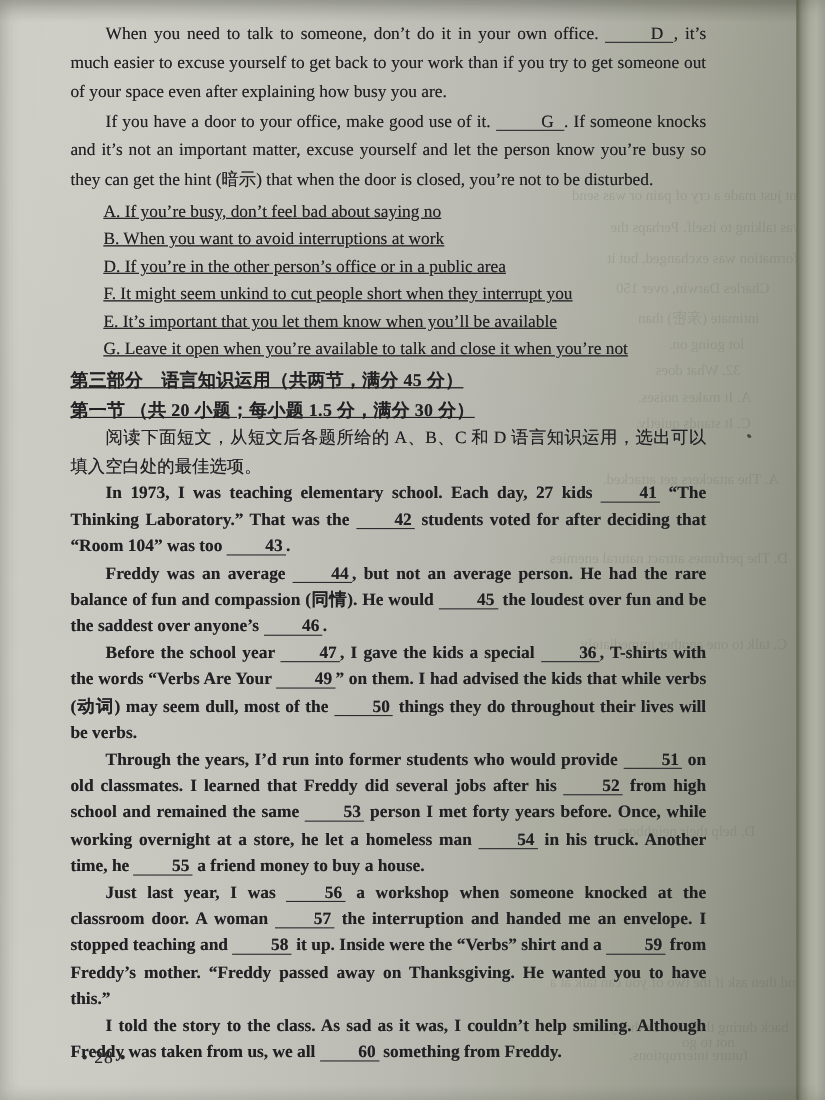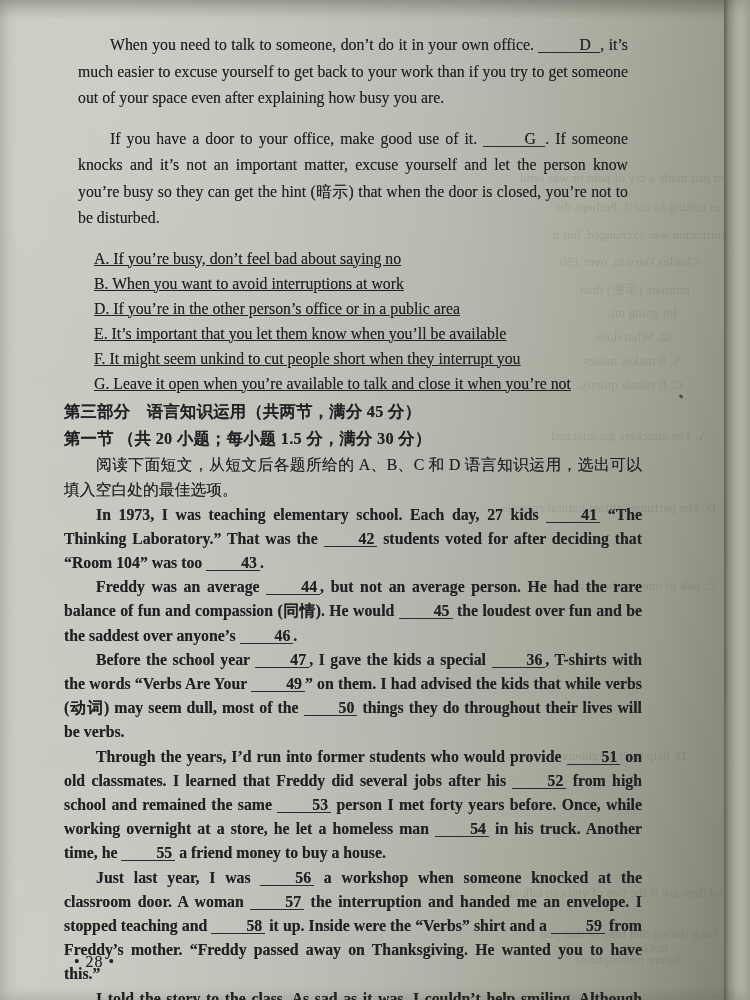--- a/index.html
+++ b/index.html
@@ -22,24 +22,24 @@
   }
   .edge-strip{
     position:absolute;top:0;bottom:0;right:0;width:26px;
     background:linear-gradient(to right,#61644f 0%,#8b8e7e 18%,#a8ab9c 45%,#b4b7a8 70%,#aeb1a2 100%);
   }
   .content{
     position:absolute;left:64px;top:18px;width:578px;
     color:#212124;font-size:15.8px;
     text-shadow:0 0 0.6px rgba(35,35,40,0.55);
   }
-  .reading p{margin:14px;text-indent:32px;text-align:justify;line-height:26.5px;}
+  .reading p{margin:0;text-indent:32px;text-align:justify;line-height:26.5px;}
   .options{margin:3px 0 2px 30px;line-height:25px;text-decoration:underline;}
   .option{white-space:nowrap;}
-  .heading{font-weight:700;line-height:27px;font-size:16.3px;letter-spacing:0.3px;}
+  .heading{font-weight:700;line-height:27px;font-size:16.3px;letter-spacing:0.3px;text-decoration:underline;}
   .instructions{margin:0;text-indent:32px;text-align:justify;line-height:25.5px;}
   .cloze p{margin:0;text-indent:32px;text-align:justify;line-height:24.2px;font-weight:bold;}
   .blank{
     display:inline-block;min-width:42px;padding:0 3px;text-align:center;
     border-bottom:1.6px solid #2a2a2e;line-height:14px;
   }
   .blank-wide{min-width:56px;}
   .page-number{
     position:absolute;left:74px;top:953px;color:#26262a;font-size:16px;
     letter-spacing:1px;text-shadow:0 0 0.6px rgba(35,35,40,0.5);
@@ -84,22 +84,22 @@
 
     <div class="reading">
       <p>When you need to talk to someone, don’t do it in your own office. <span class="blank blank-wide">D</span>, it’s much easier to excuse yourself to get back to your work than if you try to get someone out of your space even after explaining how busy you are.</p>
       <p>If you have a door to your office, make good use of it. <span class="blank blank-wide">G</span>. If someone knocks and it’s not an important matter, excuse yourself and let the person know you’re busy so they can get the hint (暗示) that when the door is closed, you’re not to be disturbed.</p>
     </div>
 
     <div class="options">
         <div class="option">A. If you’re busy, don’t feel bad about saying no</div>
         <div class="option">B. When you want to avoid interruptions at work</div>
         <div class="option">D. If you’re in the other person’s office or in a public area</div>
+        <div class="option">F. It might seem unkind to cut people short when they interrupt you</div>
         <div class="option">E. It’s important that you let them know when you’ll be available</div>
-        <div class="option">F. It might seem unkind to cut people short when they interrupt you</div>
         <div class="option">G. Leave it open when you’re available to talk and close it when you’re not</div>
       </div>
 
     <div class="heading">第三部分　语言知识运用（共两节，满分 45 分）</div>
     <div class="heading">第一节 （共 20 小题；每小题 1.5 分，满分 30 分）</div>
 
     <p class="instructions">阅读下面短文，从短文后各题所给的 A、B、C 和 D 语言知识运用，选出可以填入空白处的最佳选项。</p>
 
     <div class="cloze">
         <p>In 1973, I was teaching elementary school. Each day, 27 kids <span class="blank">41</span> “The Thinking Laboratory.” That was the <span class="blank">42</span> students voted for after deciding that “Room 104” was too <span class="blank">43</span>.</p>

